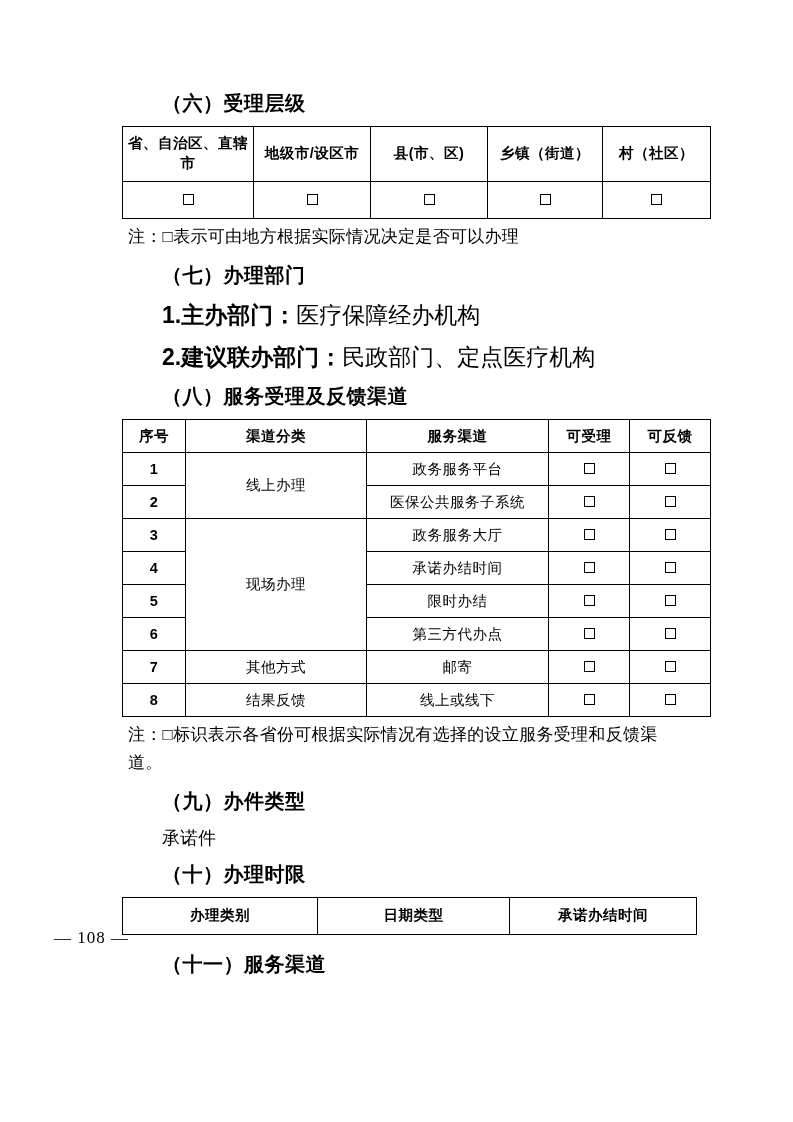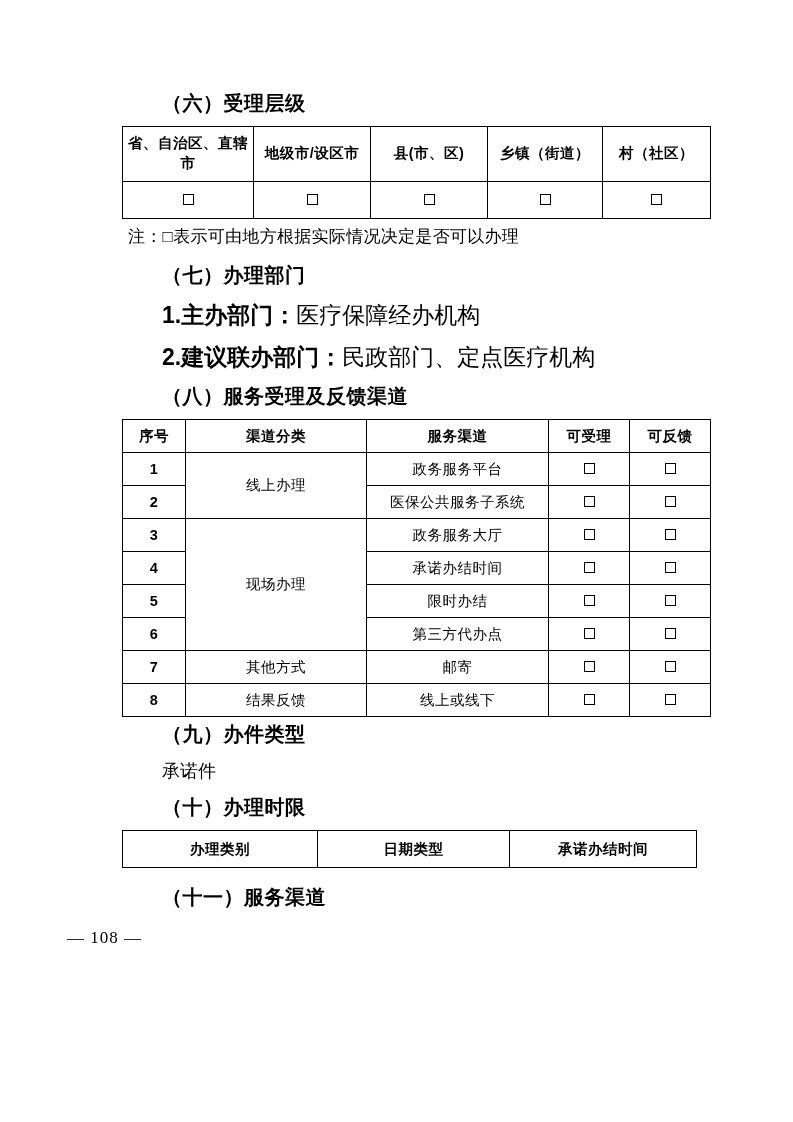--- a/index.html
+++ b/index.html
@@ -101,21 +101,21 @@
   #table-channels .num {
     font-weight: bold;
     font-family: "Liberation Sans", "DejaVu Sans", sans-serif;
   }
 
   
   #table-deadline th, #table-deadline td { height: 26px; }
 
   .footer {
     position: absolute;
-    left: 67px;
+    left: 54px;
     bottom: 48px;
     font-family: "Liberation Serif", "DejaVu Serif", serif;
     font-size: 17px;
     letter-spacing: 1px;
   }
 </style>
 </head>
 <body>
 
 <div class="page">
@@ -211,20 +211,21 @@
       <tr>
         <td class="num">8</td>
         <td>结果反馈</td>
         <td>线上或线下</td>
         <td><span class="chk"></span></td>
         <td><span class="chk"></span></td>
       </tr>
     </tbody>
       </table>
 
+    <div class="note">注：□标识表示各省份可根据实际情况有选择的设立服务受理和反馈渠道。</div>
 
     <div class="h-section indent">（九）办件类型</div>
     <div class="para-plain">承诺件</div>
 
     <div class="h-section indent">（十）办理时限</div>
 
     <table class="doc-table" id="table-deadline">
       <tbody>
           <tr>
         <th style="width:188px">办理类别</th>

